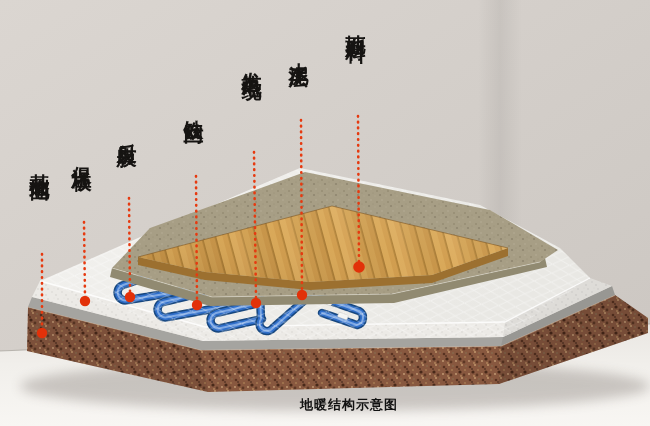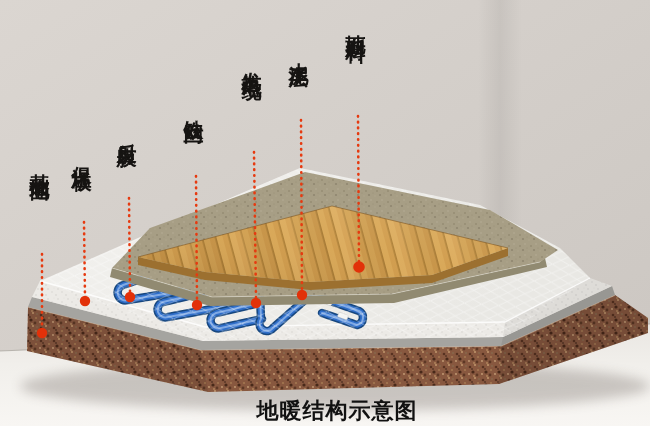--- a/index.html
+++ b/index.html
@@ -10,22 +10,22 @@
   }
   #scene{position:absolute;left:0;top:0;}
   .vlabel{
     position:absolute;
     writing-mode:vertical-rl;text-orientation:upright;
     font-size:20px;font-weight:700;color:#161412;
     letter-spacing:3px;line-height:1;
     white-space:nowrap;
   }
   #title{
-    position:absolute;left:217px;top:396px;width:240px;
-    text-align:center;font-size:22px;font-weight:700;color:#111;
+    position:absolute;left:229px;top:396px;width:240px;
+    text-align:center;font-size:13px;font-weight:700;color:#111;
     letter-spacing:1px;
   }
 </style>
 </head>
 <body>
 
 <div id="stage">
 
   <svg id="scene" width="650" height="426" viewBox="0 0 650 426">
     <defs>

